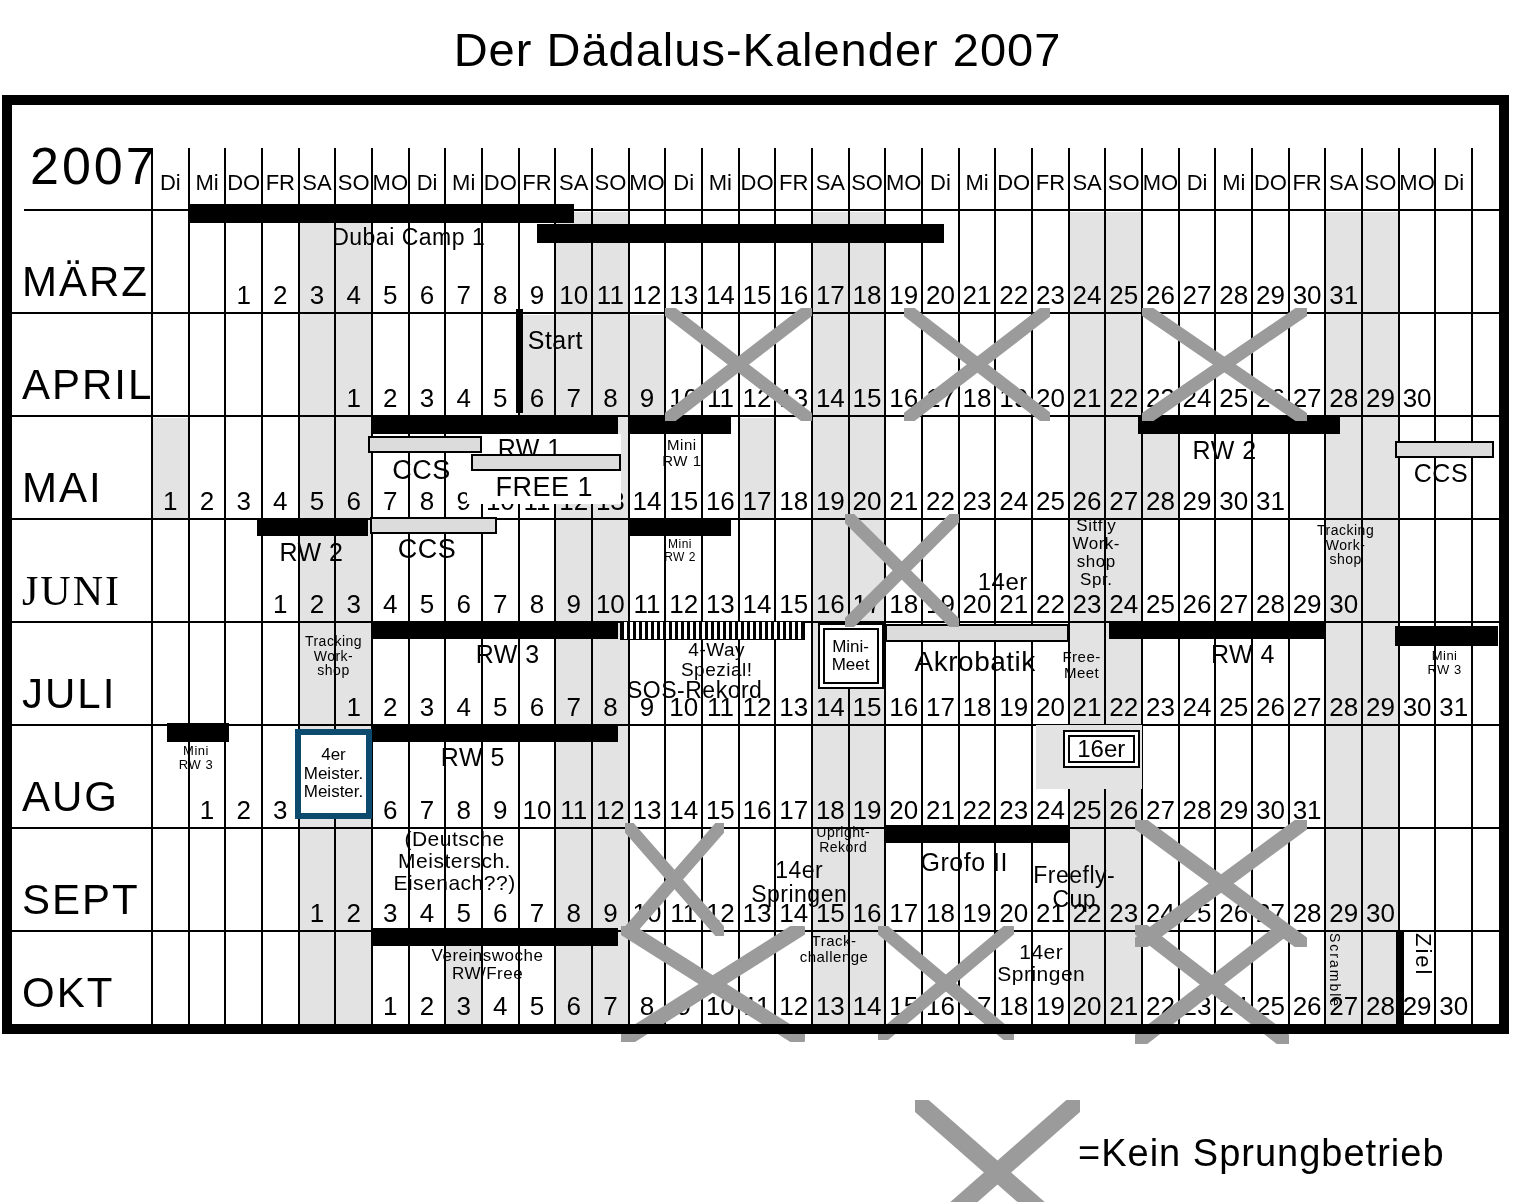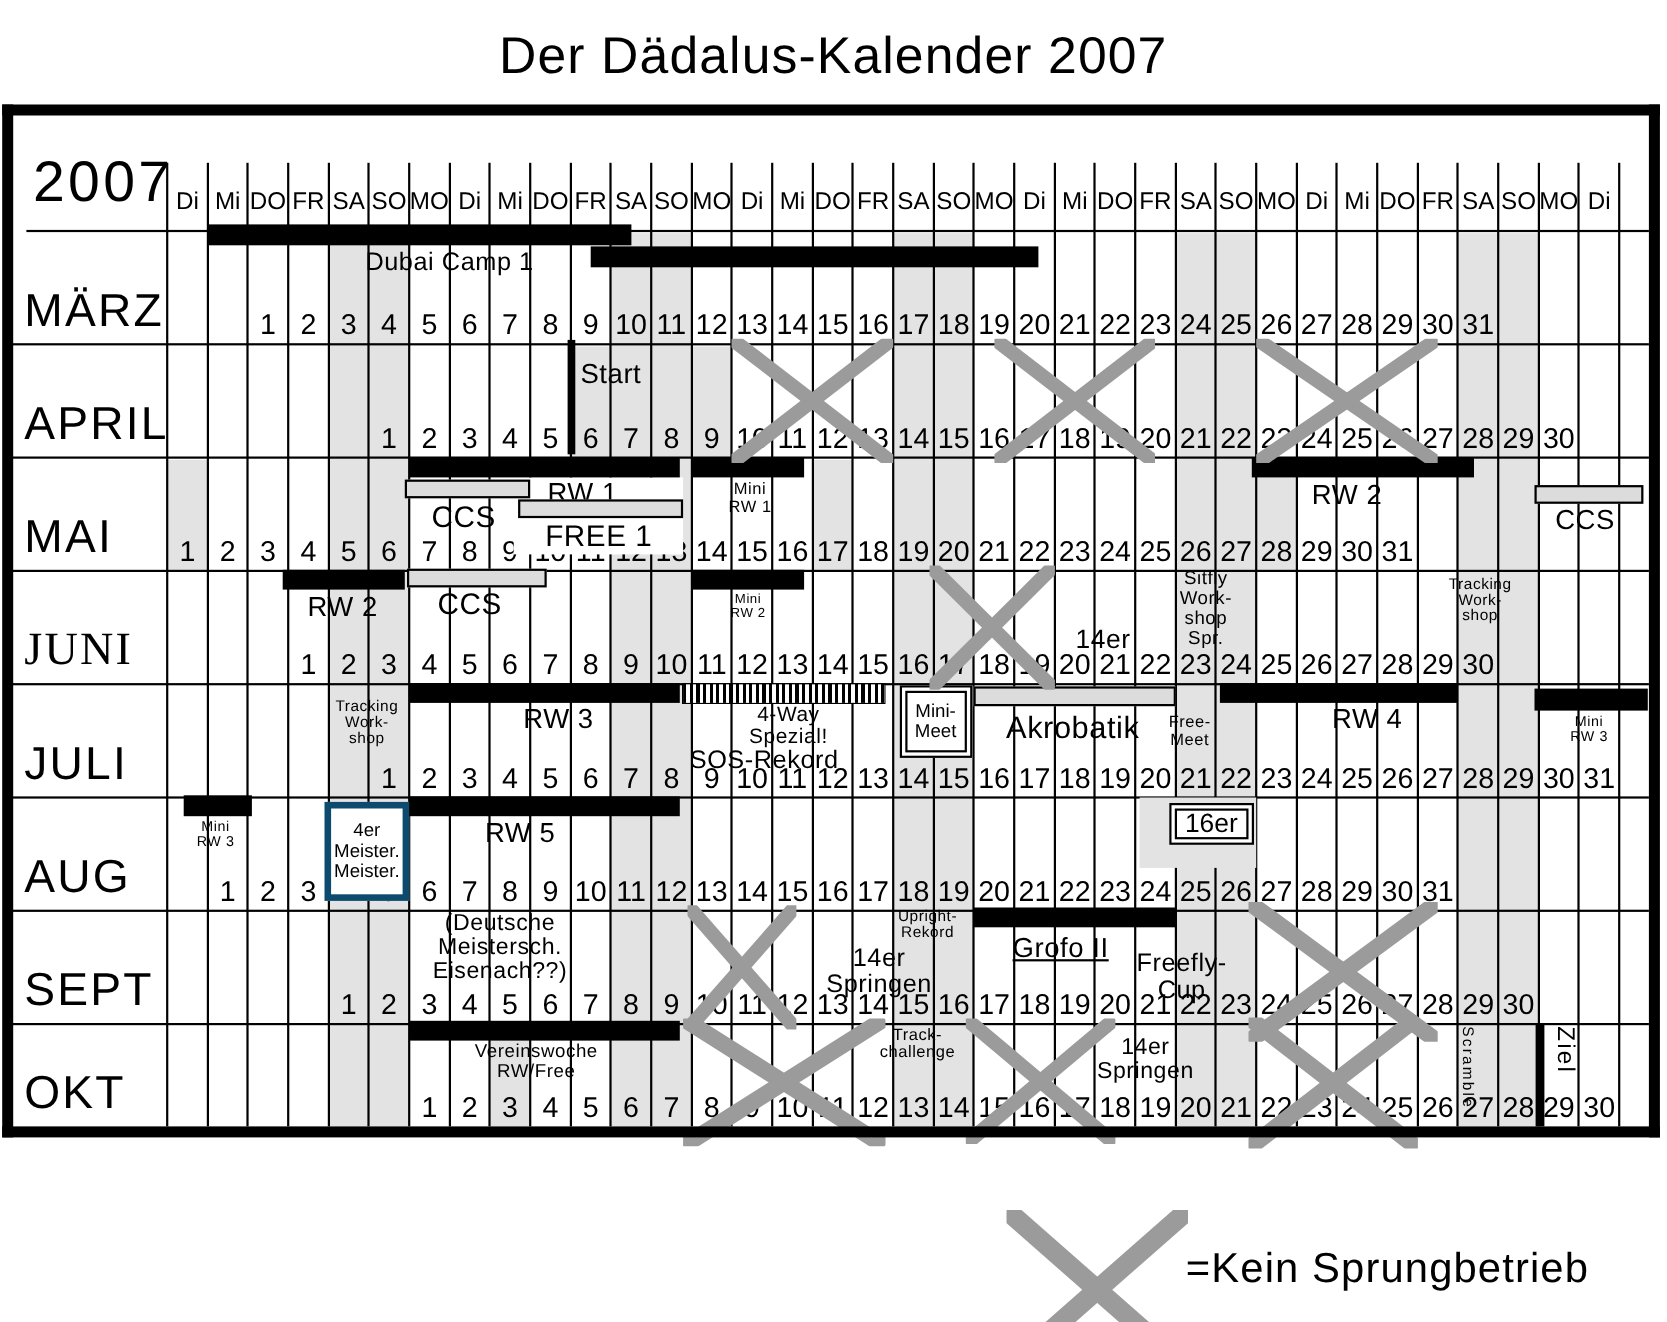--- a/index.html
+++ b/index.html
@@ -422,21 +422,21 @@
         </svg></div>
       <div class="ev-label" style="left: 801.059px; top: 825px; width: 84.341px; font-size: 14px;">
         <div>Upright-</div>
         <div>Rekord</div>
       </div>
       <div class="ev-label" style="left: 713.051px; top: 858px; width: 172.349px; font-size: 23px;">
         <div>14er</div>
         <div>Springen</div>
       </div>
       <div class="ev-bar" style="left: 885.4px; top: 825px; width: 183.35px; height: 18px;"></div>
-      <div class="ev-label" style="left: 885.4px; top: 849px; width: 157.681px; font-size: 25px; text-decoration: underline;">
+      <div class="ev-label" style="left: 885.4px; top: 849px; width: 157.681px; font-size: 25px;">
         <div>Grofo II</div>
       </div>
       <div class="ev-label" style="left: 1006.41px; top: 863px; width: 135.679px; font-size: 23px;">
         <div>Freefly-</div>
         <div>Cup</div>
       </div>
       <div class="xmark" style="left: 1134.76px; top: 820px; width: 172.349px; height: 127px;"><svg width="172.34899999999993" height="127" viewBox="0 0 172.34899999999993 127">
           <line x1="0" y1="0" x2="172.34899999999993" y2="127" stroke="#9b9b9b" stroke-width="15"></line>
           <line x1="172.34899999999993" y1="0" x2="0" y2="127" stroke="#9b9b9b" stroke-width="15"></line>
         </svg></div>

